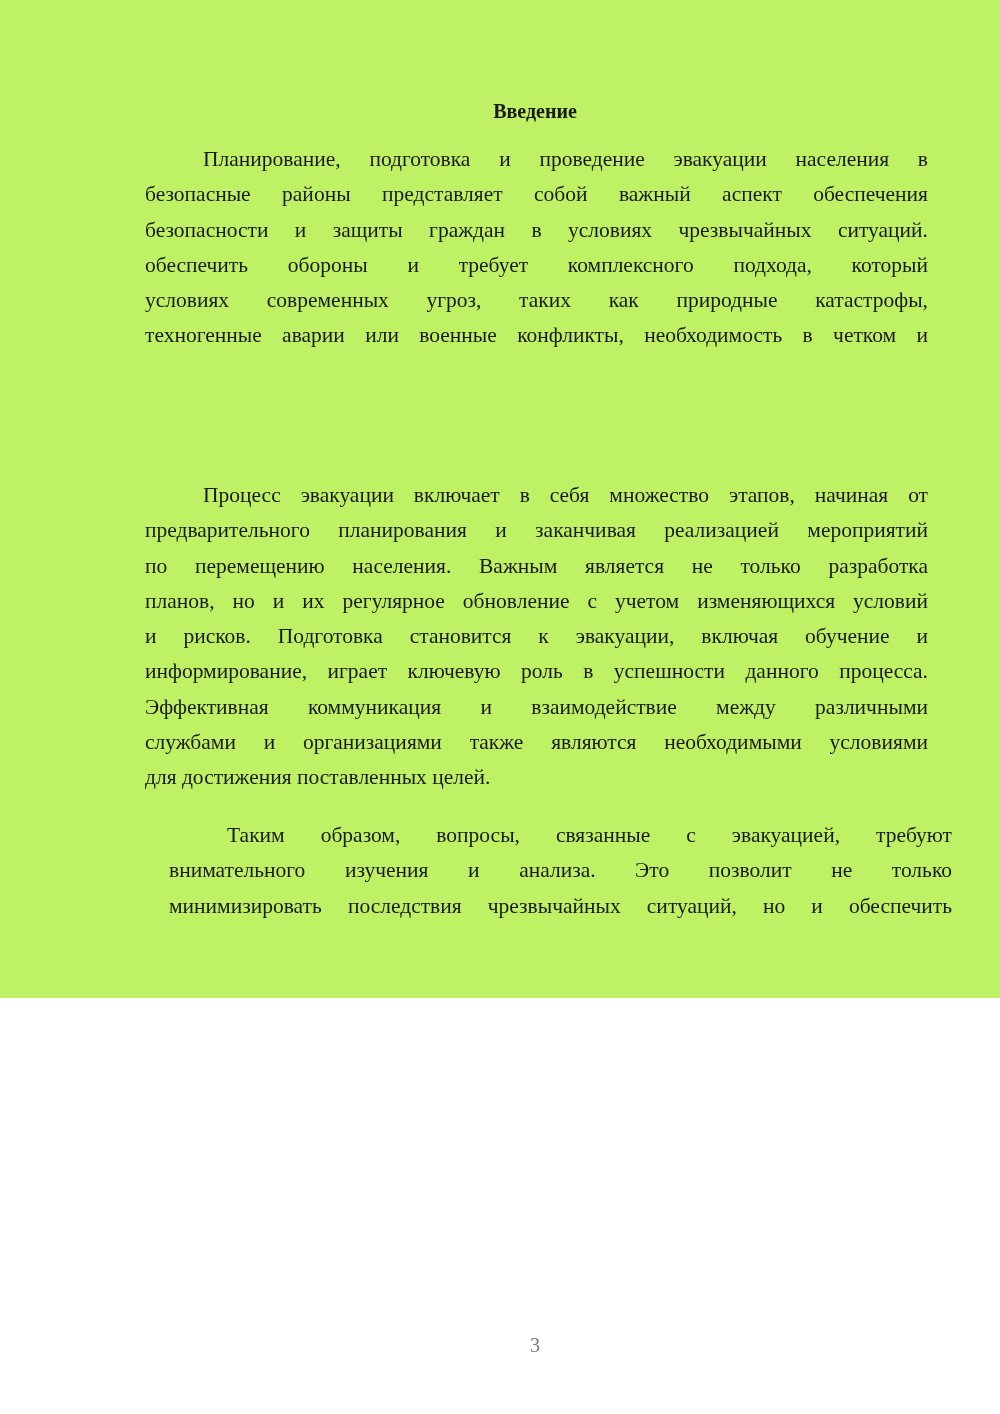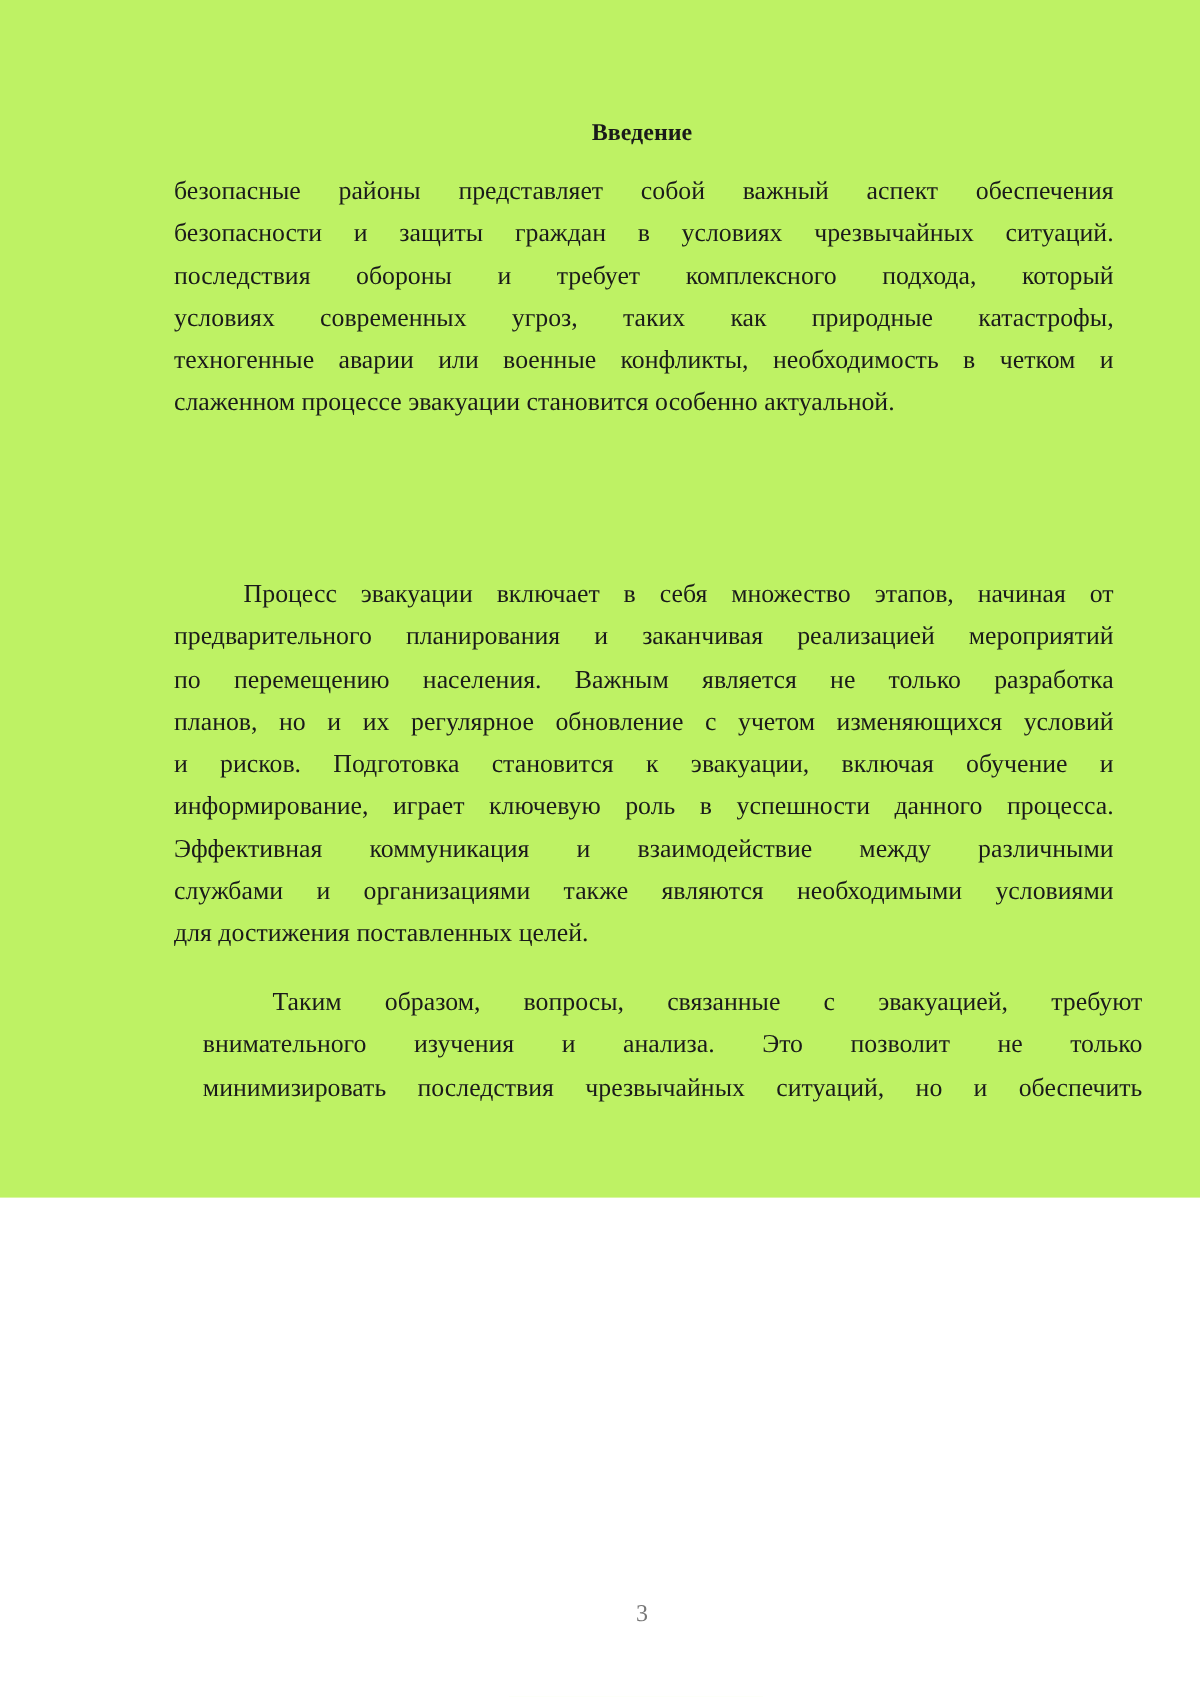--- a/index.html
+++ b/index.html
@@ -32,26 +32,26 @@
     text-align: center; font-size: 20px; color: #777777;
   }
 </style>
 </head>
 <body>
 
 <div class="page">
   <div class="heading">Введение</div>
 
   <div class="para p1">
+    <span class="line indent">Планирование, подготовка и проведение эвакуации населения в</span>
     <span class="line">безопасные районы представляет собой важный аспект обеспечения</span>
     <span class="line">безопасности и защиты граждан в условиях чрезвычайных ситуаций.</span>
-    <span class="line">последствия обороны и требует комплексного подхода, который</span>
+    <span class="line">обеспечить обороны и требует комплексного подхода, который</span>
     <span class="line">условиях современных угроз, таких как природные катастрофы,</span>
     <span class="line">техногенные аварии или военные конфликты, необходимость в четком и</span>
-    <span class="line last">слаженном процессе эвакуации становится особенно актуальной.</span>
   </div>
 
   <div class="para p2">
     <span class="line indent">Процесс эвакуации включает в себя множество этапов, начиная от</span>
     <span class="line">предварительного планирования и заканчивая реализацией мероприятий</span>
     <span class="line">по перемещению населения. Важным является не только разработка</span>
     <span class="line">планов, но и их регулярное обновление с учетом изменяющихся условий</span>
     <span class="line">и рисков. Подготовка становится к эвакуации, включая обучение и</span>
     <span class="line">информирование, играет ключевую роль в успешности данного процесса.</span>
     <span class="line">Эффективная коммуникация и взаимодействие между различными</span>

